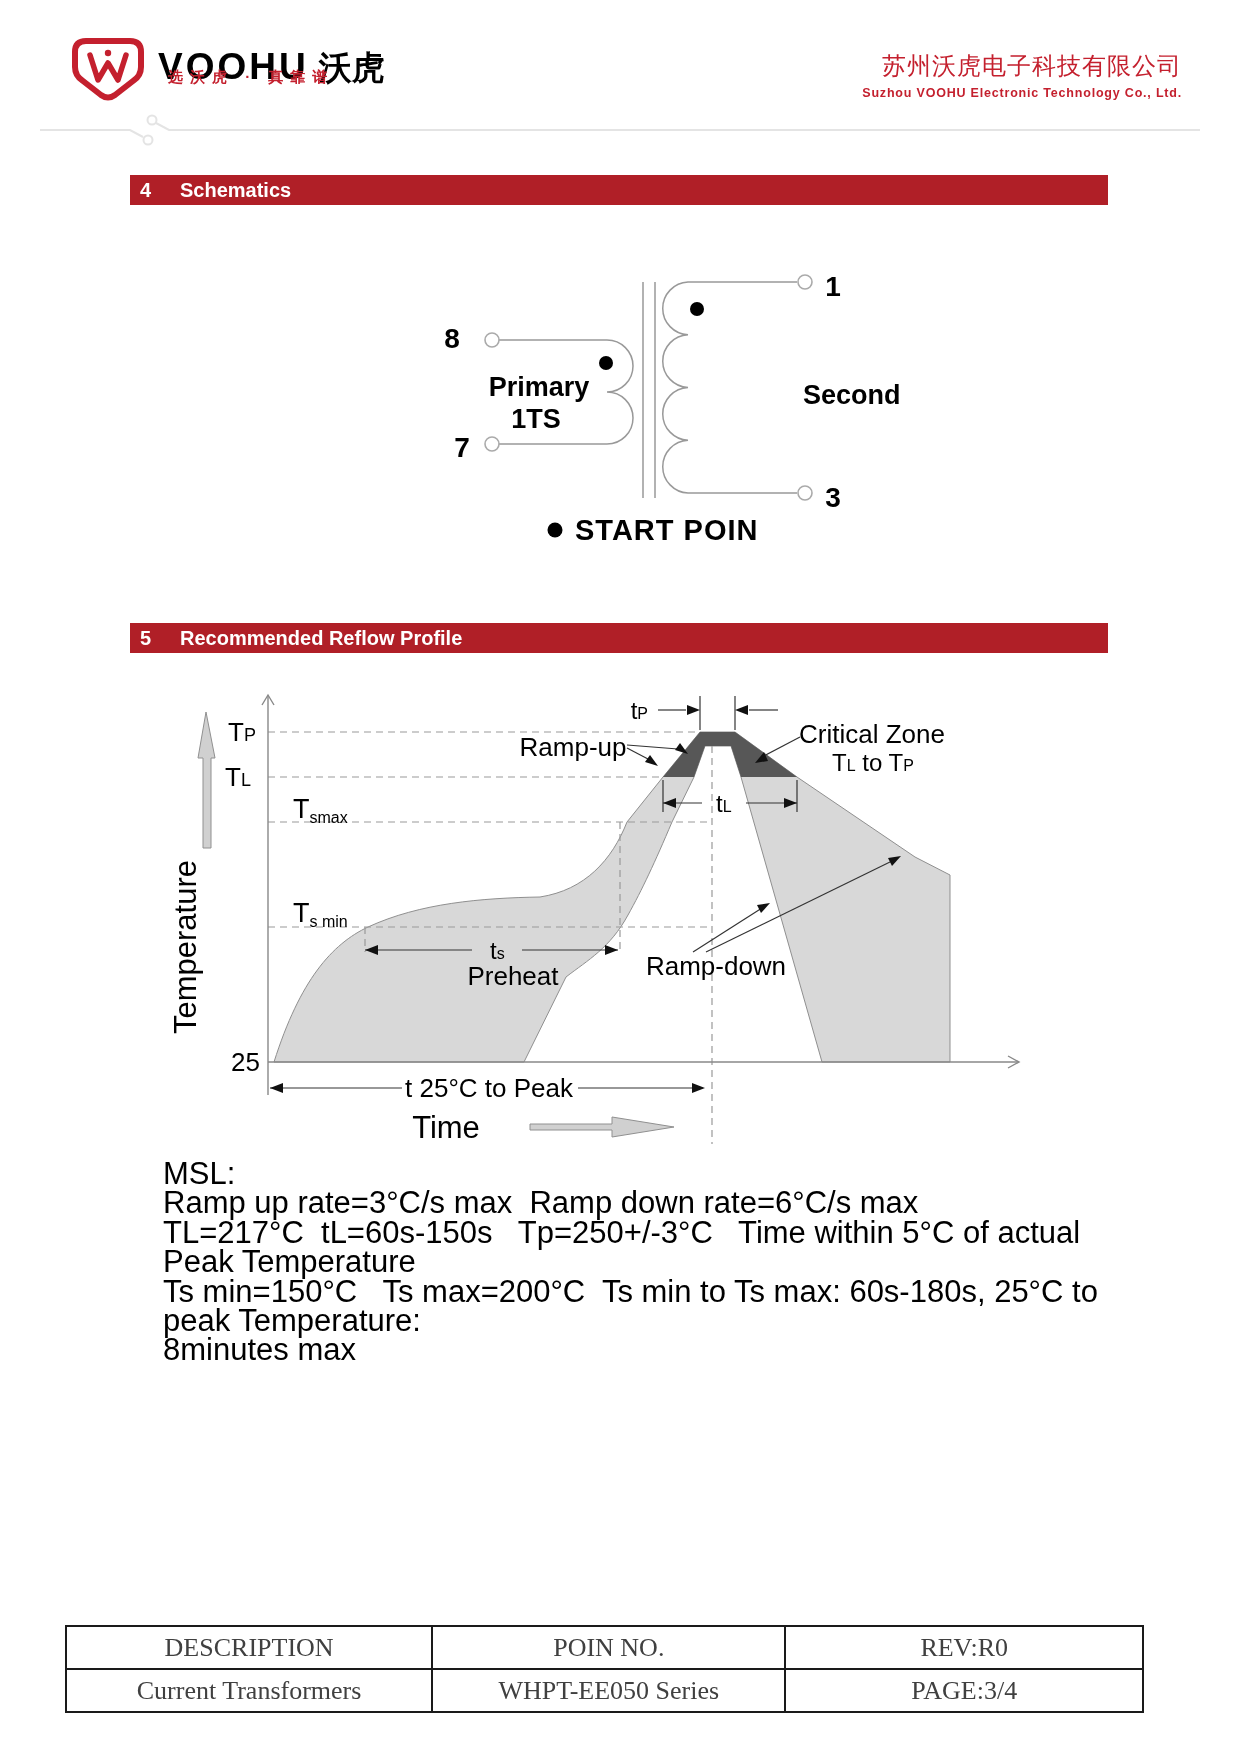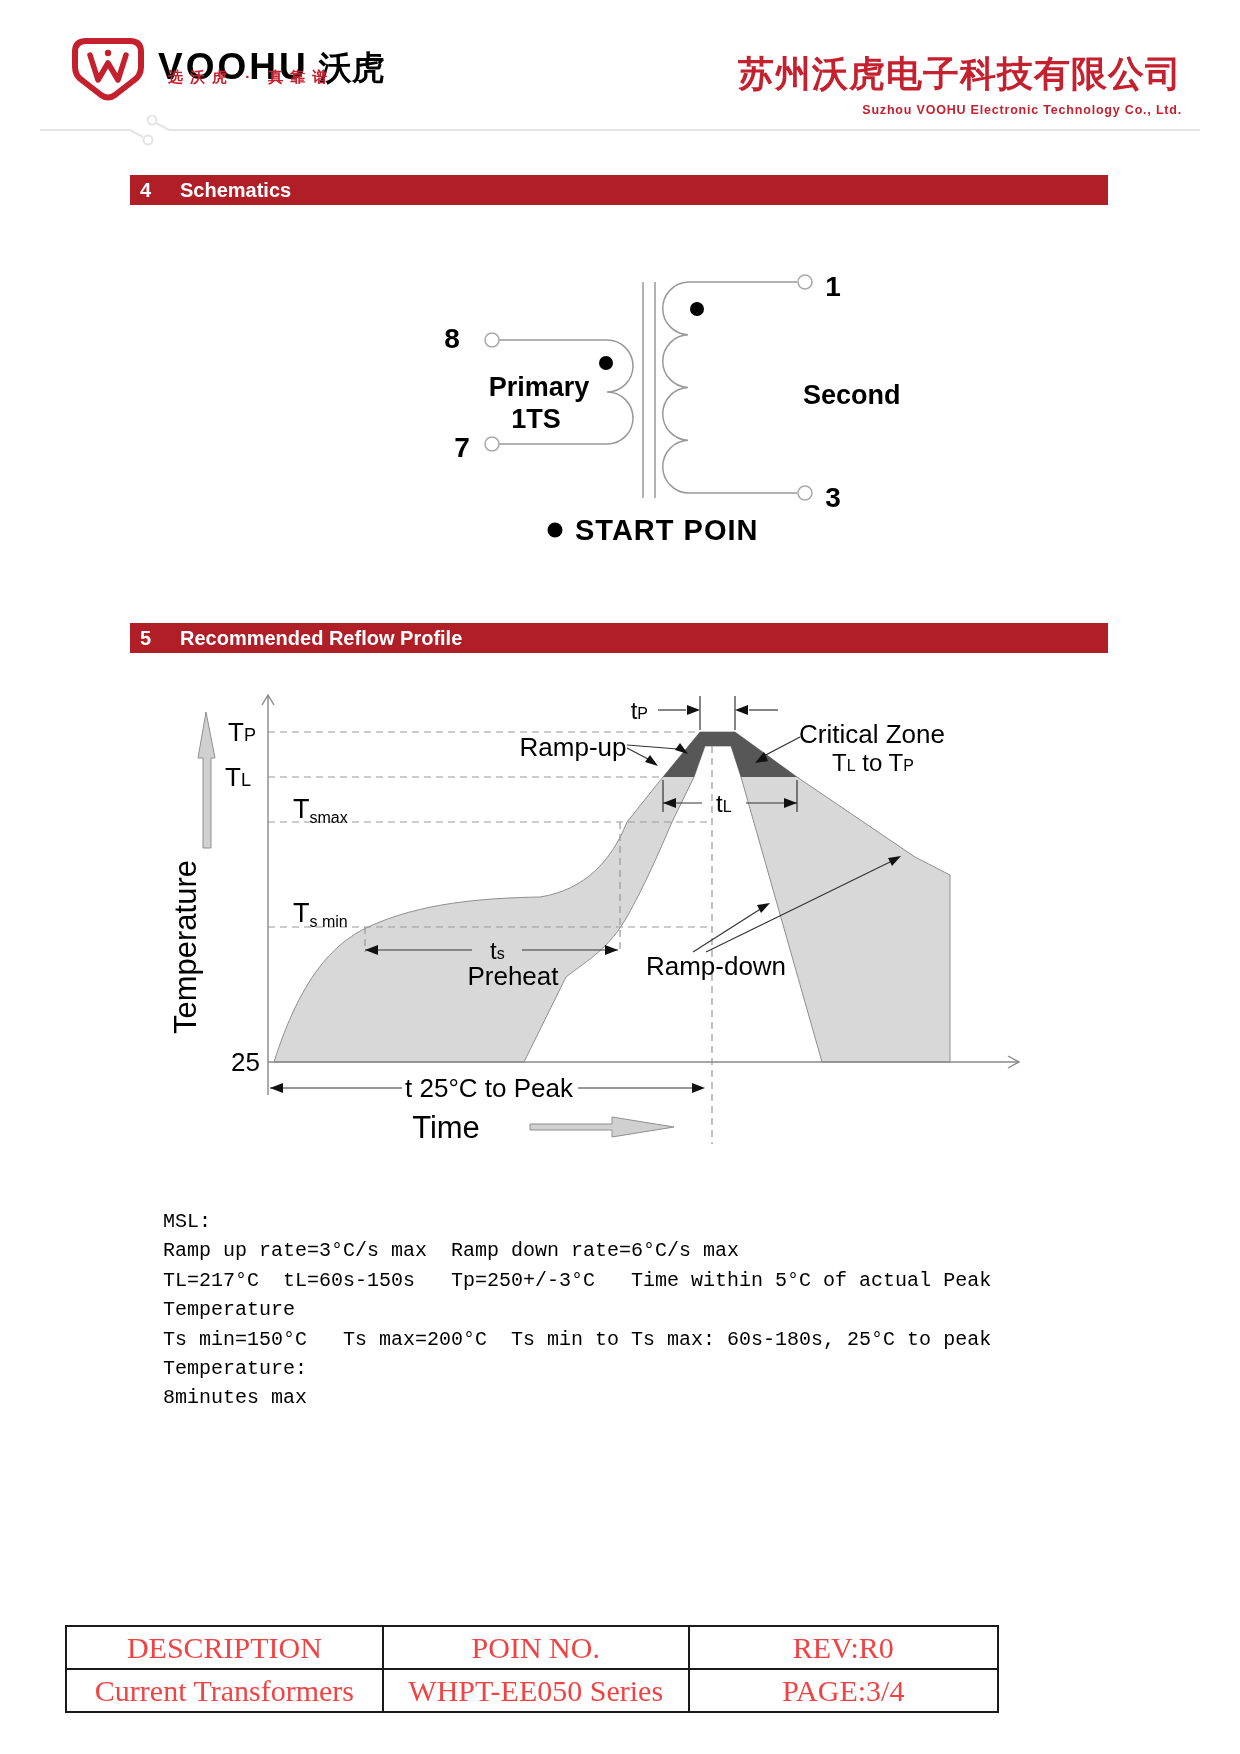--- a/index.html
+++ b/index.html
@@ -5,33 +5,33 @@
   html,body{margin:0;padding:0;background:#ffffff;}
   .page{position:relative;width:1240px;height:1754px;background:#fff;overflow:hidden;
         font-family:"Liberation Sans",sans-serif;color:#000;}
   .abs{position:absolute;}
   
   .brand-row{left:158px;top:46px;color:#000000;white-space:nowrap;}
   .brand-en{font-size:37px;font-weight:800;letter-spacing:3px;}
   .brand-cn{font-size:33px;font-weight:800;margin-left:10px;}
   .tagline{left:168px;top:68px;color:#c4202e;font-size:15px;font-weight:700;letter-spacing:7px;}
   .company{right:58px;top:50px;text-align:right;color:#c4202e;}
-  .company-cn{font-size:36px;font-weight:700;letter-spacing:1px;}
+  .company-cn{font-size:24px;font-weight:400;letter-spacing:1px;}
   .company-en{font-size:12.5px;font-weight:700;letter-spacing:0.8px;margin-top:4px;}
   
   .section-bar{left:130px;width:978px;height:30px;background:#b01f27;color:#fff;
                display:flex;align-items:center;font-size:20px;font-weight:700;}
   .section-bar .num{margin-left:10px;width:18px;}
   .section-bar .ttl{margin-left:22px;}
   
-  .msl{left:163px;top:1207px;width:960px;font-size:20px;line-height:29.4px;color:#000;font-family:Liberation Mono, monospace;}
+  .msl{left:163px;top:1159px;width:960px;font-size:31px;line-height:29.4px;color:#000;}
   .msl-line{white-space:pre-wrap;}
   
-  table.footer{position:absolute;left:65px;top:1625px;width:934px;border-collapse:collapse;
-               font-family:"Liberation Serif",serif;font-size:30px;color:#ef4444;}
+  table.footer{position:absolute;left:65px;top:1625px;width:1079px;border-collapse:collapse;
+               font-family:"Liberation Serif",serif;font-size:26px;color:#404040;}
   table.footer td{border:2.5px solid #1a1a1a;text-align:center;height:41px;padding:0;}
   svg text{font-family:"Liberation Sans",sans-serif;fill:#000;}
 </style>
 </head>
 <body>
 
 <div class="page">
 
   <svg class="abs" style="left:70px;top:36px;" width="76" height="66" viewBox="0 0 76 66">
     <path d="M16,5 H60 Q71,5 71,16 V31 Q71,40 63,45 L45,59 Q38,64 31,59 L13,45 Q5,40 5,31 V16 Q5,5 16,5 Z" fill="none" stroke="#c4202e" stroke-width="6" stroke-linejoin="round"></path>

